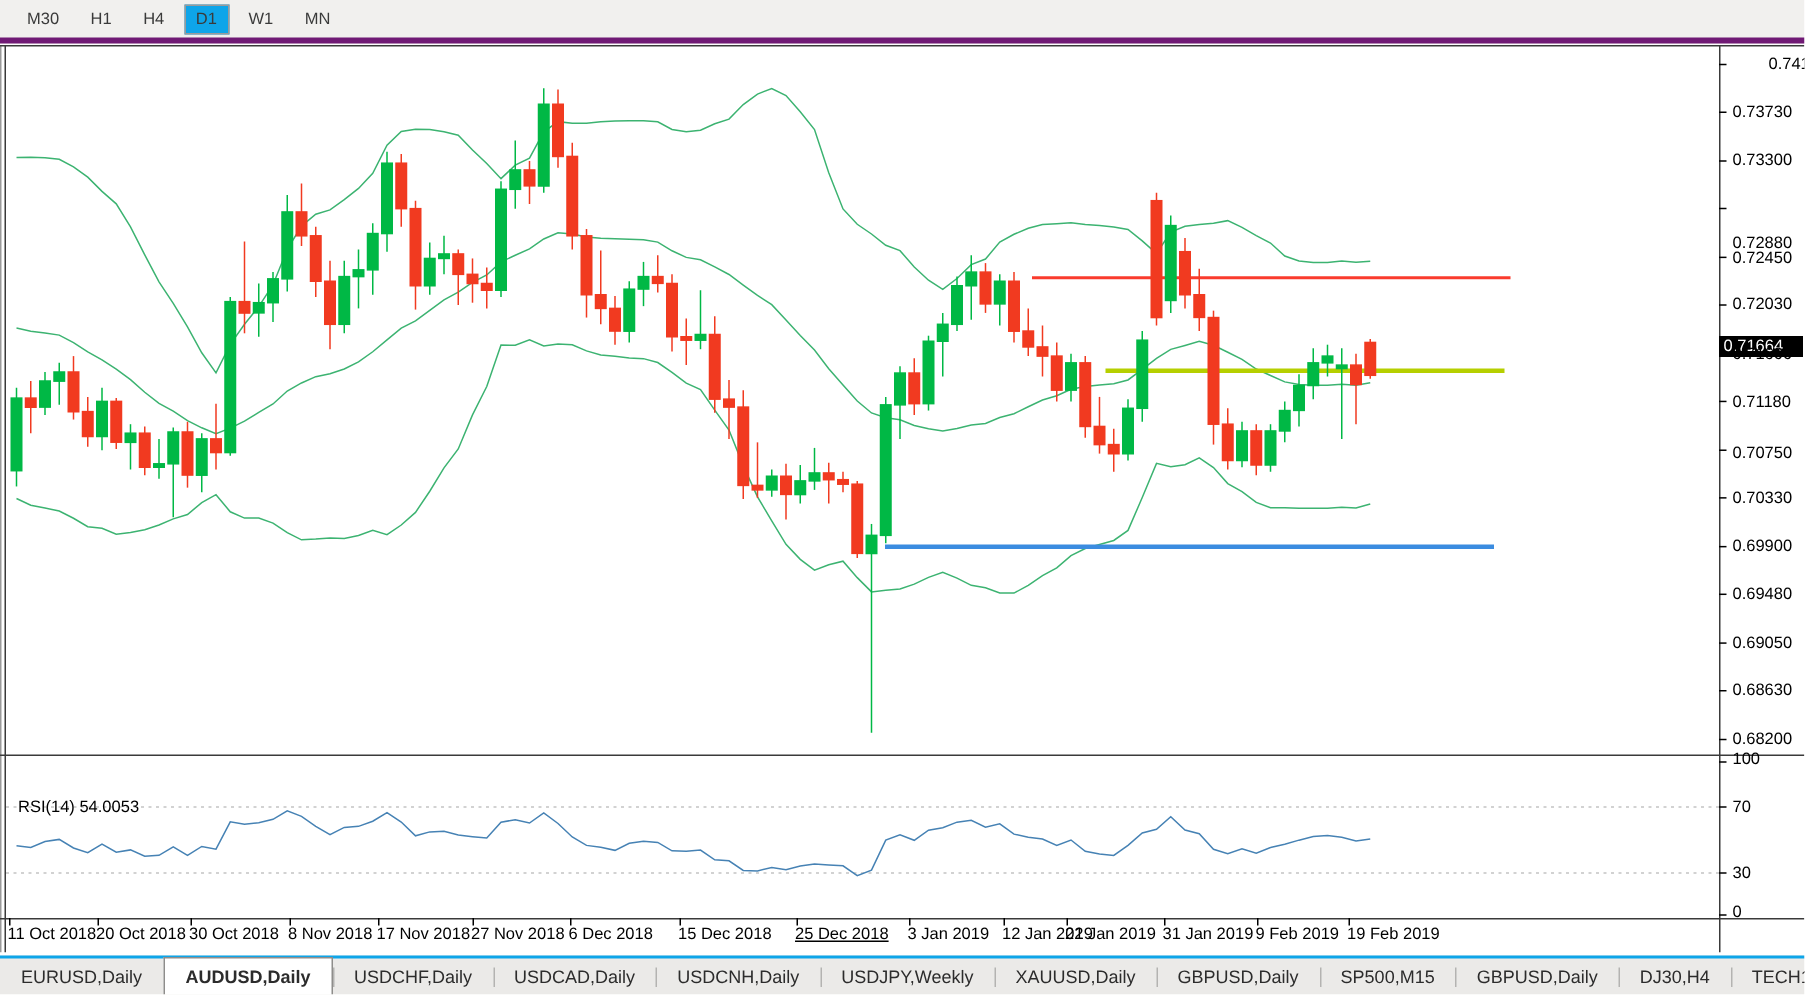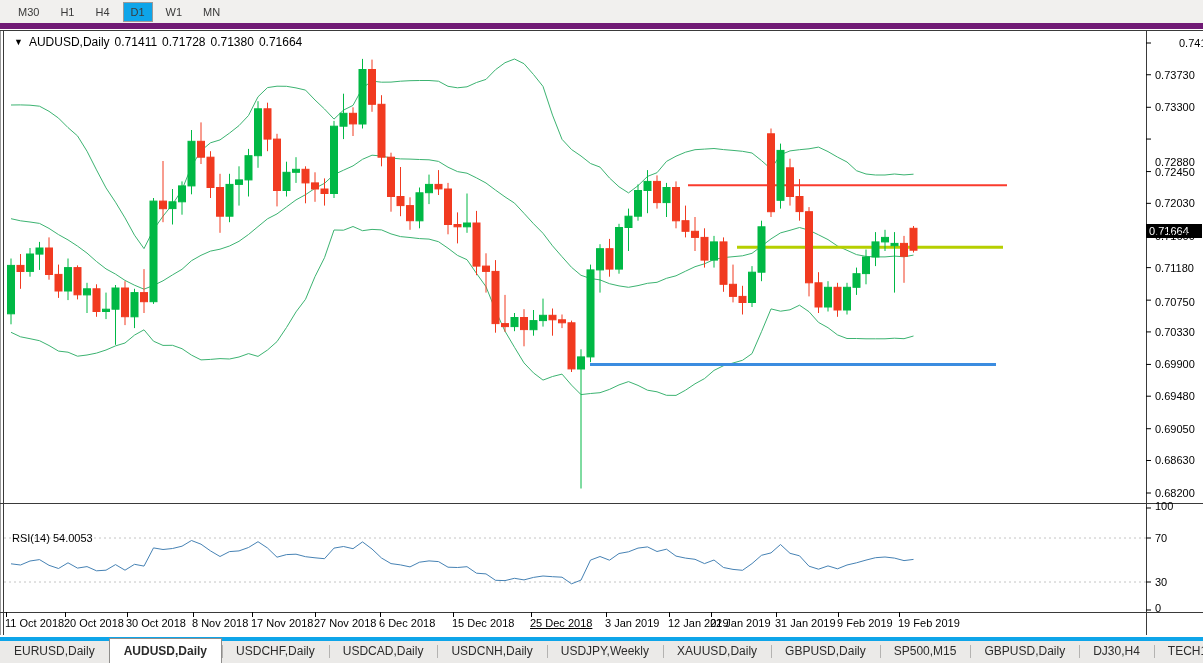--- a/index.html
+++ b/index.html
@@ -1,37 +1,37 @@
 <!DOCTYPE html>
 <html><head>
 <meta charset="utf-8">
 <style>
   html,body{margin:0;padding:0;background:#fff;width:1203px;height:663px;overflow:hidden;
     font-family:"Liberation Sans",sans-serif;-webkit-font-smoothing:antialiased;}
   #app{position:relative;width:1203px;height:663px;background:#fff;}
   
   #toolbar{position:absolute;left:0;top:0;width:1203px;height:29px;background:#f1f0ee;
-    border-bottom:6px solid #701a75;display:flex;align-items:center;padding-left:10px;box-sizing:border-box;}
+    border-bottom:4px solid #701a75;display:flex;align-items:center;padding-left:10px;box-sizing:border-box;}
   .tf-btn{font-size:11px;color:#3a3a3a;padding:3px 7px;margin-right:5px;border:1px solid transparent;cursor:default;}
   .tf-btn.active{background:#0ea5e9;border:1px solid #9a9a9a;}
   
   #chart-window{position:absolute;left:0;top:30px;width:1203px;height:605px;background:#fff;}
   #chart-svg{position:absolute;left:0;top:0;}
   #chart-title{position:absolute;left:14px;top:5px;font-size:12px;color:#000;white-space:nowrap;}
   #chart-title .tri{font-size:9px;margin-right:6px;position:relative;top:-1px;}
   #chart-title span{margin-right:5px;}
   #rsi-label{position:absolute;left:12px;top:478px;font-size:11px;color:#000;margin-top:24px;}
   .pa-label{position:absolute;left:1155px;font-size:11px;color:#000;white-space:nowrap;}
   .ra-label{position:absolute;left:1155px;font-size:11px;color:#000;}
   .da-label{position:absolute;top:587px;font-size:11px;color:#000;white-space:nowrap;}
   #cur-price{position:absolute;left:1146px;width:56px;height:14px;background:#000;color:#fff;
     font-size:11px;line-height:14px;padding-left:3px;box-sizing:border-box;}
   
   #tabbar{position:absolute;left:0;top:637px;width:1203px;height:26px;background:#ebeae8;
-    border-top:4px solid #0ea5e9;display:flex;align-items:flex-end;box-sizing:border-box;}
+    border-top:2px solid #0ea5e9;display:flex;align-items:flex-end;box-sizing:border-box;}
   .tab{font-size:12px;color:#2c2c2c;padding:4px 14px 5px 14px;white-space:nowrap;position:relative;cursor:default;}
   .tab.sep::before{content:"";position:absolute;left:0;top:5px;bottom:5px;width:1px;background:#b4b3b1;}
   .tab.active{background:#fff;border:1px solid #8e8d8b;border-bottom:none;font-weight:bold;padding-top:5px;}
 </style>
 </head>
 <body>
 
 <div id="app">
   <div id="toolbar">
       <div class="tf-btn">M30</div>
@@ -282,23 +282,20 @@
         <line x1="453.5" x2="453.5" y1="582" y2="587" stroke="#000"></line>
         <line x1="531.5" x2="531.5" y1="582" y2="587" stroke="#000"></line>
         <line x1="606.5" x2="606.5" y1="582" y2="587" stroke="#000"></line>
         <line x1="669.5" x2="669.5" y1="582" y2="587" stroke="#000"></line>
         <line x1="711.5" x2="711.5" y1="582" y2="587" stroke="#000"></line>
         <line x1="776.5" x2="776.5" y1="582" y2="587" stroke="#000"></line>
         <line x1="838.5" x2="838.5" y1="582" y2="587" stroke="#000"></line>
         <line x1="899.5" x2="899.5" y1="582" y2="587" stroke="#000"></line>
       </svg>
 
-    <div id="chart-title">
-      <span class="tri">▼</span><span>AUDUSD,Daily</span><span>0.71411</span><span>0.71728</span><span>0.71380</span><span>0.71664</span>
-    </div>
 
     <div id="rsi-label">RSI(14) 54.0053</div>
     <div id="cur-price" style="top: 194.02px;">0.71664</div>
   <div class="pa-label" style="top: 7px; padding-left: 24px;">0.74150</div>
       <div class="pa-label" style="top: 38.7652px;">0.73730</div>
       <div class="pa-label" style="top: 71.2868px;">0.73300</div>
       <div class="pa-label" style="top: 86px; margin-top: 40px;">0.72880</div>
       <div class="pa-label" style="top: 135.574px;">0.72450</div>
       <div class="pa-label" style="top: 167.339px;">0.72030</div>
       <div class="pa-label" style="top: 199.86px;">0.71600</div>

